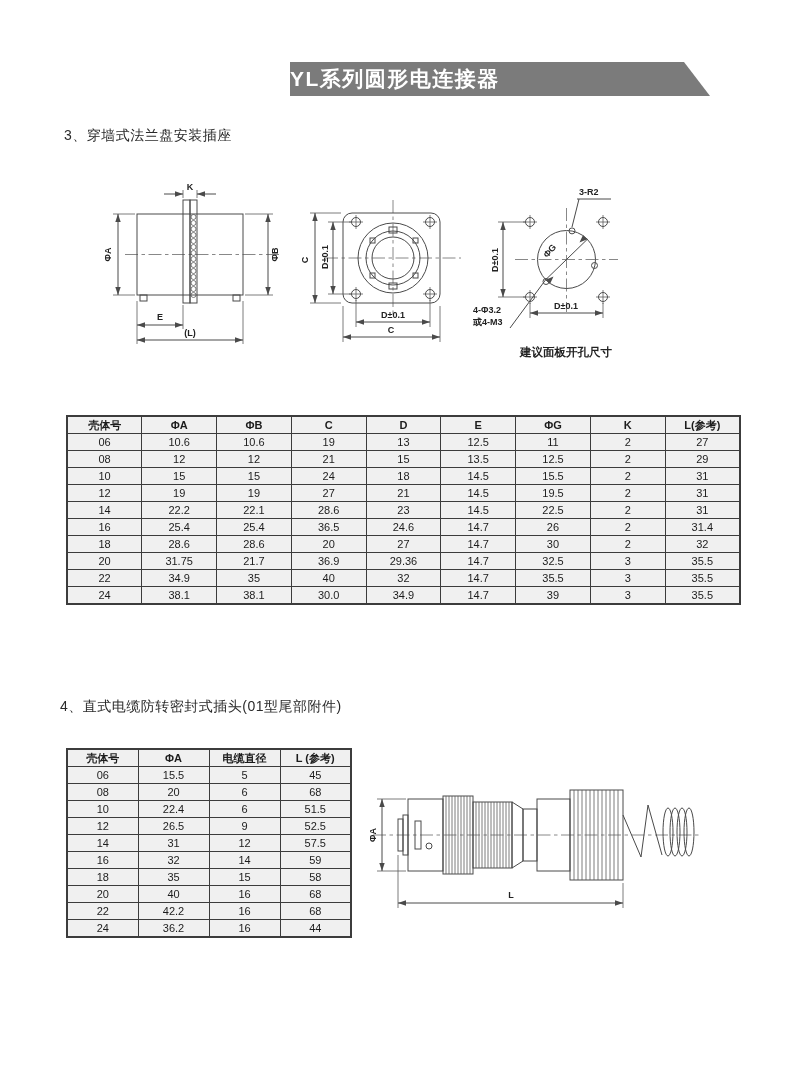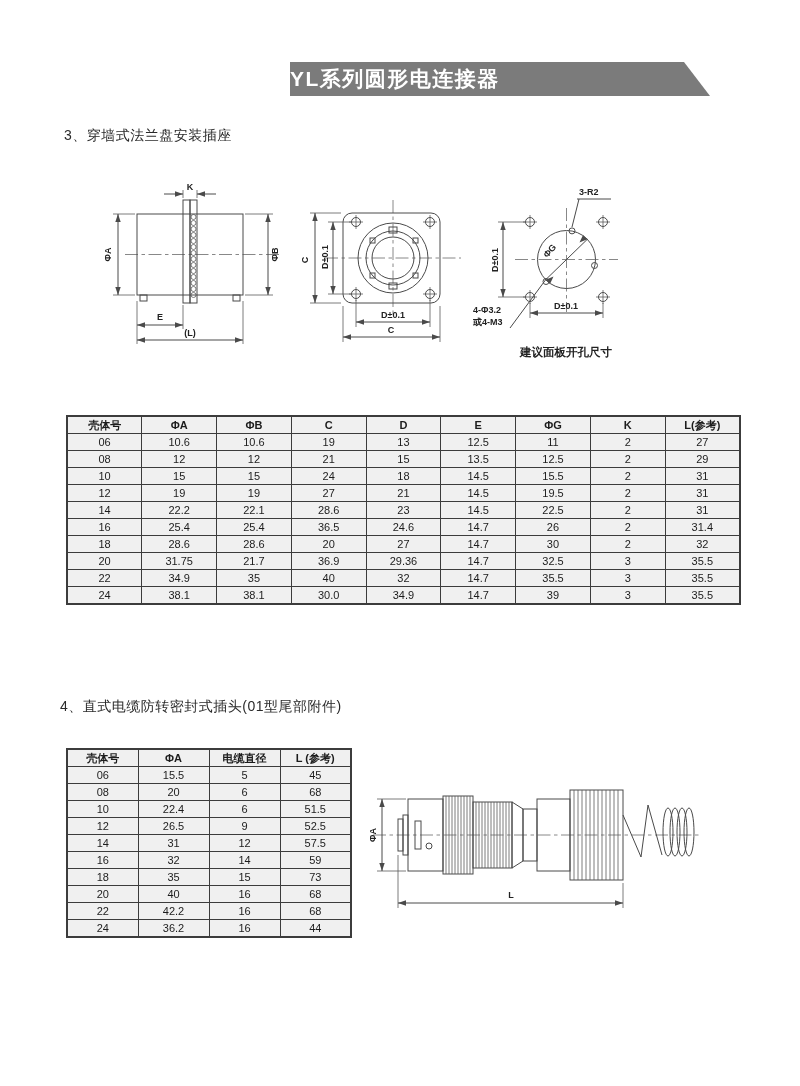--- a/index.html
+++ b/index.html
@@ -396,21 +396,21 @@
         <tr>
           <td>16</td>
           <td>32</td>
           <td>14</td>
           <td>59</td>
         </tr>
         <tr>
           <td>18</td>
           <td>35</td>
           <td>15</td>
-          <td>73</td>
+          <td>58</td>
         </tr>
         <tr>
           <td>20</td>
           <td>40</td>
           <td>16</td>
           <td>68</td>
         </tr>
         <tr>
           <td>22</td>
           <td>42.2</td>

